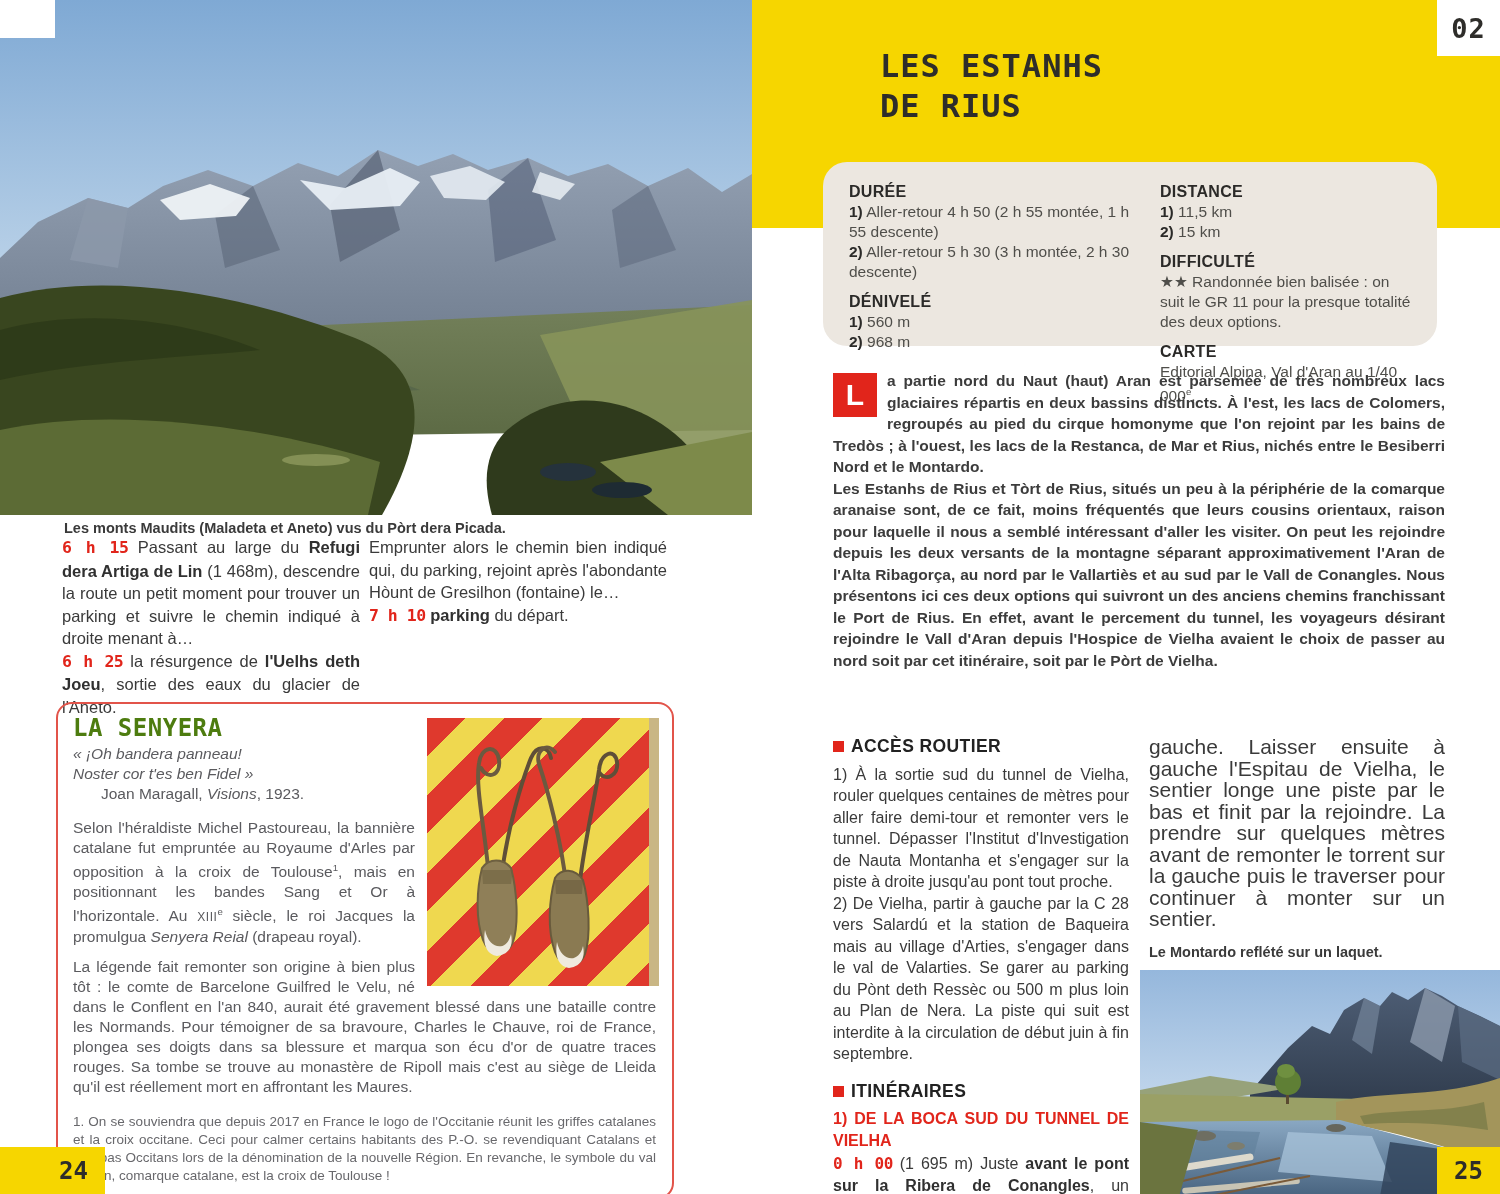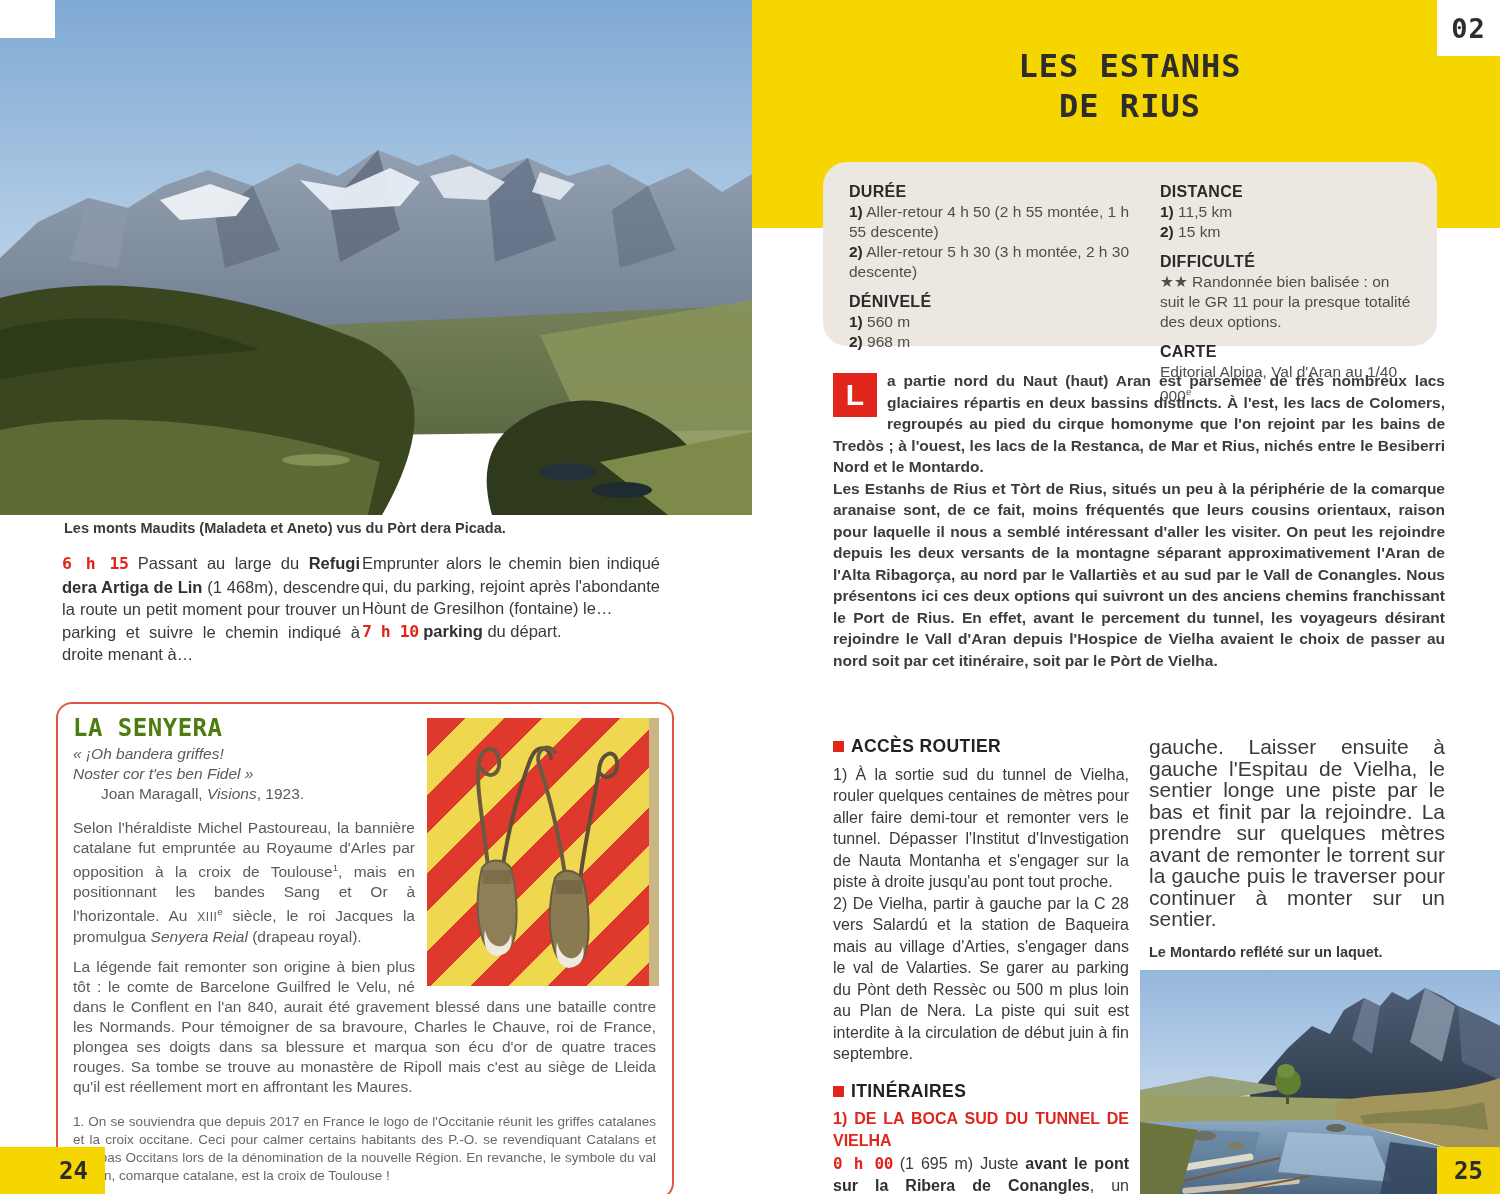--- a/index.html
+++ b/index.html
@@ -13,21 +13,21 @@
   .corner-notch{left:0;top:0;width:55px;height:38px;background:#ffffff;}
 
   .photo-right{margin:10px 0 0 -9px;width:360px;height:237px;overflow:hidden;}
   .photo-right svg{display:block;}
 
   
   .caption{font-size:14.5px;font-weight:bold;color:#3a3a3a;}
   .cap-left{left:64px;top:520px;width:640px;}
 
   
-  .cols-left{left:62px;top:552px;width:614px;display:flex;gap:2px;}
+  .cols-left{left:62px;top:536px;width:614px;display:flex;gap:9px;}
   .cols-left .col{width:298px;text-align:justify;font-size:16.5px;line-height:22.5px;}
   .tm{font-family:"DejaVu Sans Mono",monospace;font-weight:bold;color:#e1251b;letter-spacing:-0.5px;}
   .b{font-weight:bold;color:#303030;}
 
   
   .senyera{left:56px;top:702px;width:618px;min-height:418px;border:2px solid #e2544a;border-radius:16px;
            box-sizing:border-box;padding:12px 16px 12px 15px;color:#5a5a5e;font-size:15.5px;line-height:20px;}
   .senyera-title{font-family:"DejaVu Sans Mono",monospace;font-weight:bold;color:#4d7c0f;font-size:24px;
                  letter-spacing:0.5px;margin:2px 0 6px 0;}
   .senyera-quote{font-style:italic;margin:0 0 14px 0;}
@@ -38,21 +38,21 @@
   .senyera-footnote{font-size:13.5px;line-height:18px;color:#68686c;margin-top:16px;text-align:justify;}
   .senyera-photo{float:right;width:232px;height:268px;margin:2px -3px 10px 12px;position:relative;
                  background:repeating-linear-gradient(135deg,#df392d 0 27px,#efd84f 27px 55px);
                  border-right:10px solid #c9b684;box-sizing:border-box;}
   .senyera-photo svg{position:absolute;left:0;top:0;}
 
   
   .yellow-header{left:752px;top:0;width:748px;height:228px;}
   .route-box{left:1437px;top:0;width:63px;height:56px;background:#ffffff;display:flex;align-items:center;justify-content:center;}
   .route-num{font-family:"DejaVu Sans Mono",monospace;font-weight:bold;font-size:27px;color:#2e2d2a;letter-spacing:1px;}
-  .title{left:880px;top:46px;width:500px;text-align:center;font-family:"DejaVu Sans Mono",monospace;
+  .title{left:880px;top:46px;width:500px;font-family:"DejaVu Sans Mono",monospace;
          font-weight:bold;font-size:32px;line-height:40px;color:#2e2d2a;letter-spacing:1px;}
 
   
   .info-box{left:823px;top:162px;width:614px;height:184px;border-radius:24px;box-sizing:border-box;
             padding:20px 26px 16px 26px;display:flex;gap:26px;font-size:15.5px;line-height:20px;color:#4f4e4a;}
   .info-col1{width:285px;}
   .info-col2{flex:1;}
   .info-label{font-weight:bold;color:#2b2a28;font-size:16px;letter-spacing:0.3px;}
   .info-num{font-weight:bold;color:#2b2a28;}
   .info-gap{height:10px;}
@@ -136,20 +136,21 @@
       <ellipse cx="316" cy="460" rx="34" ry="6" fill="#8f9a5e" opacity="0.8"></ellipse>
     </svg>
   </div>
   <div class="abs corner-notch"></div>
 
   <div class="abs caption cap-left">Les monts Maudits (Maladeta et Aneto) vus du Pòrt dera Picada.</div>
 
   <div class="abs cols-left">
     <div class="col">
       <div><span class="tm">6 h 15</span><span> Passant au large du </span><span class="b">Refugi dera Artiga de Lin</span><span> (1 468m), descendre la route un petit moment pour trouver un parking et suivre le chemin indiqué à droite menant à…</span></div>
+      <div><span class="tm">6 h 25</span><span> la résurgence de </span><span class="b">l'Uelhs deth Joeu</span><span>, sortie des eaux du glacier de l'Aneto.</span></div>
     </div>
     <div class="col">
       <div><span>Emprunter alors le chemin bien indiqué qui, du parking, rejoint après l'abondante Hòunt de Gresilhon (fontaine) le…</span></div>
       <div><span class="tm">7 h 10</span><span>&nbsp;</span><span class="b">parking</span><span> du départ.</span></div>
     </div>
   </div>
 
   <div class="abs senyera">
     <div class="senyera-photo">
       <svg width="222" height="268" viewBox="0 0 222 268" xmlns="http://www.w3.org/2000/svg">
@@ -163,21 +164,21 @@
         <path d="M58,212 C62,232 80,234 84,216 C86,226 84,236 70,238 C58,236 56,224 58,212 Z" fill="#efeade"></path>
         <path d="M55,152 L86,152 L84,166 L56,166 Z" fill="#6e6040" opacity="0.55"></path>
 
         <path d="M128,160 C122,182 120,212 128,234 C134,250 152,252 158,236 C164,218 162,184 156,162 C148,150 134,150 128,160 Z" fill="#8a7a52" stroke="#685a3c" stroke-width="2"></path>
         <path d="M130,224 C134,244 152,246 156,228 C158,238 156,248 142,250 C130,248 128,236 130,224 Z" fill="#efeade"></path>
         <path d="M128,162 L156,162 L155,176 L129,176 Z" fill="#685a3c" opacity="0.55"></path>
       </svg>
     </div>
     <div class="senyera-title">LA SENYERA</div>
     <div class="senyera-quote">
-      <div>« ¡Oh bandera griffes!</div>
+      <div>« ¡Oh bandera panneau!</div>
       <div>Noster cor t'es ben Fidel »</div>
       <div style="font-style:normal;margin-left:28px;"><span>Joan Maragall, </span><i>Visions</i><span>, 1923.</span></div>
     </div>
     <p class="para1"><span>Selon l'héraldiste Michel Pastoureau, la bannière catalane fut empruntée au Royaume d'Arles par opposition à la croix de Toulouse</span><sup>1</sup><span>, mais en positionnant les bandes Sang et Or à l'horizontale. Au </span><span class="sc">XIII</span><sup>e</sup><span> siècle, le roi Jacques la promulgua </span><i>Senyera Reial</i><span> (drapeau royal).</span></p>
     <p>La légende fait remonter son origine à bien plus tôt : le comte de Barcelone Guilfred le Velu, né dans le Conflent en l'an 840, aurait été gravement blessé dans une bataille contre les Normands. Pour témoigner de sa bravoure, Charles le Chauve, roi de France, plongea ses doigts dans sa blessure et marqua son écu d'or de quatre traces rouges. Sa tombe se trouve au monastère de Ripoll mais c'est au siège de Lleida qu'il est réellement mort en affrontant les Maures.</p>
     <div class="senyera-footnote">1. On se souviendra que depuis 2017 en France le logo de l'Occitanie réunit les griffes catalanes et la croix occitane. Ceci pour calmer certains habitants des P.-O. se revendiquant Catalans et non pas Occitans lors de la dénomination de la nouvelle Région. En revanche, le symbole du val d'Aran, comarque catalane, est la croix de Toulouse !</div>
   </div>
 
   <div class="abs pagenum pn-left" style="background:#f6d600;">24</div>
 

